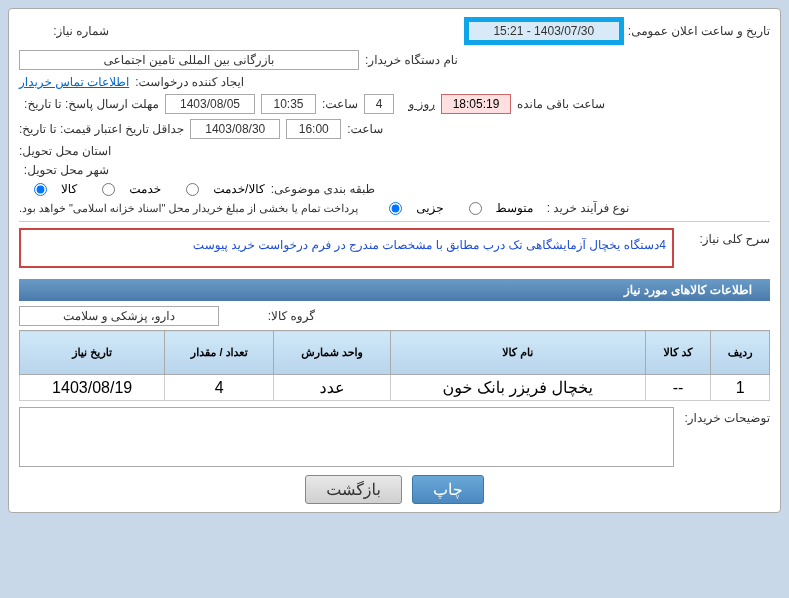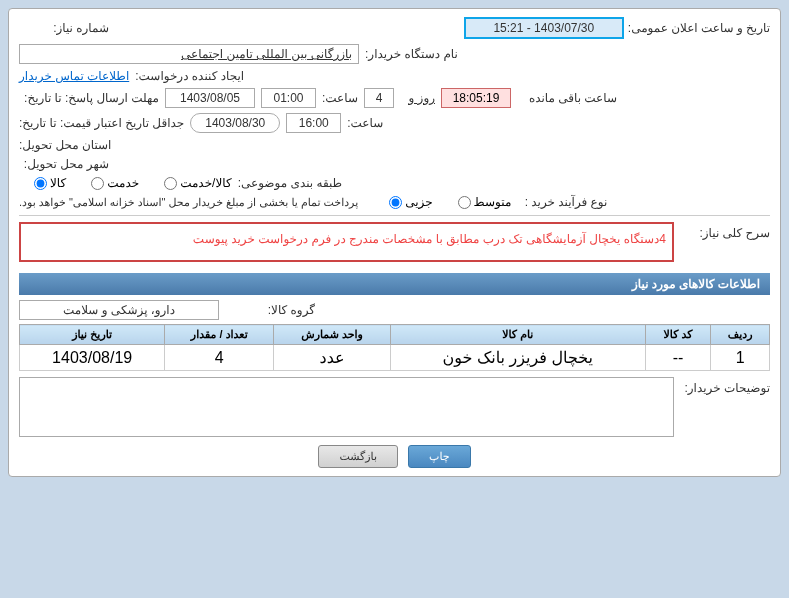--- a/index.html
+++ b/index.html
@@ -37,37 +37,37 @@
       gap: 6px;
     }
     .label {
       color: #333;
       font-size: 12px;
       white-space: nowrap;
       min-width: 90px;
       text-align: right;
     }
     .label-left {
-      text-align: right;
+      text-align: left;
     }
     .value-box {
       background: #fff;
       border: 1px solid #aaa;
       padding: 2px 6px;
       min-width: 80px;
       font-size: 12px;
       color: #333;
       text-align: center;
     }
     .value-box-wide {
       min-width: 200px;
     }
     .value-box-blue {
       background: #d8eaf8;
-      border: 2px solid #0ea5e9;
+      border: 5px solid #0ea5e9;
       padding: 2px 6px;
       font-size: 12px;
       color: #333;
       text-align: center;
     }
     .link-blue {
       color: #0066cc;
       text-decoration: underline;
       cursor: pointer;
       font-size: 12px;
@@ -79,47 +79,47 @@
     }
     .section-divider {
       border-top: 1px solid #ccc;
       margin: 6px 0;
     }
     .desc-box {
       border: 2px solid #cc4444;
       padding: 6px;
       margin-bottom: 6px;
       font-size: 12px;
-      color: #ef4444;
+      color: #1d4ed8;
       line-height: 1.6;
       text-align: right;
     }
     .subheader {
       background: linear-gradient(to bottom, #6a9cc8, #4a7aaa);
       color: #fff;
-      padding: 4px 10px;
+      padding: 4px 18px;
       font-size: 12px;
       font-weight: bold;
       margin: 5px 0;
     }
     .group-row {
       display: flex;
       align-items: center;
       gap: 6px;
       margin-bottom: 4px;
     }
     .table-container {
       width: 100%;
       border-collapse: collapse;
       margin-bottom: 6px;
     }
     .table-container th {
       background: linear-gradient(to bottom, #d0e8f8, #b8d4ec);
       border: 1px solid #aaa;
-      padding: 3px 6px;
+      padding: 15px 6px;
       text-align: center;
       font-size: 11px;
       font-weight: bold;
     }
     .table-container td {
       border: 1px solid #ccc;
       padding: 3px 6px;
       text-align: center;
       font-size: 16px;
       background: #fff;
@@ -134,21 +134,21 @@
       padding: 4px;
     }
     .footer-buttons {
       display: flex;
       justify-content: center;
       gap: 10px;
       margin-top: 8px;
     }
     .btn {
       padding: 4px 20px;
-      font-size: 11px;
+      font-size: 16px;
       font-family: Tahoma, Arial, sans-serif;
       cursor: pointer;
       border-radius: 3px;
       border: 1px solid #888;
     }
     .btn-gray {
       background: linear-gradient(to bottom, #e8e8e8, #d0d0d0);
       color: #333;
     }
     .btn-blue {
@@ -159,21 +159,21 @@
     }
     .radio-group {
       display: flex;
       align-items: center;
       gap: 10px;
       direction: rtl;
     }
     .radio-item {
       display: flex;
       align-items: center;
-      gap: 3px;
+      gap: 14px;
       padding-left: 15px;
     }
     .time-box {
       background: #d8eaf8;
       border: 1px solid #7ab;
       padding: 2px 5px;
       font-size: 12px;
       min-width: 60px;
       text-align: center;
     }
@@ -192,44 +192,44 @@
           <span class="label">تاریخ و ساعت اعلان عمومی:</span>
           <div class="value-box value-box-blue" style="min-width:160px;">1403/07/30 - 15:21</div>
         </div>
         <div class="row-flex">
           <span class="label">شماره نیاز:</span>
         </div>
       </div>
 
       <div class="info-row" style="justify-content: flex-end;">
         <span class="label">نام دستگاه خریدار:</span>
-        <div class="value-box value-box-wide" style="min-width:340px; text-align:right;text-decoration:underline;">بازرگانی بین المللی تامین اجتماعی</div>
+        <div class="value-box value-box-wide" style="min-width:340px; text-align:center;">بازرگانی بین المللی تامین اجتماعی</div>
       </div>
 
       <div class="info-row" style="justify-content: flex-end;">
         <span class="label">ایجاد کننده درخواست:</span>
         <span class="link-blue">اطلاعات تماس خریدار</span>
       </div>
 
       <div class="info-row" style="justify-content: flex-end;">
         <span class="label label-left" style="min-width:100px;">ساعت باقی مانده</span>
         <div class="time-box" style="background:#ffe0e0; border-color:#cc6666; min-width:70px;">18:05:19</div>
         <span class="label" style="min-width:35px;text-decoration:underline;">روز و</span>
         <div class="value-box" style="min-width:30px;">4</div>
         <span class="label" style="min-width:35px;">ساعت:</span>
-        <div class="value-box" style="min-width:55px;">01:00</div>
+        <div class="value-box" style="min-width:55px;">10:35</div>
         <div class="value-box" style="min-width:90px;">1403/08/05</div>
         <span class="label" style="min-width:140px;">مهلت ارسال پاسخ: تا تاریخ:</span>
       </div>
 
       <div class="info-row" style="justify-content: flex-end;">
         <span style="min-width:100px;"></span>
         <span class="label" style="min-width:35px;">ساعت:</span>
         <div class="value-box" style="min-width:55px;">16:00</div>
-        <div class="value-box" style="min-width:90px;border-radius:10px;">1403/08/30</div>
+        <div class="value-box" style="min-width:90px;">1403/08/30</div>
         <span class="label" style="min-width:160px;">جداقل تاریخ اعتبار قیمت: تا تاریخ:</span>
       </div>
 
       <div class="info-row" style="justify-content: flex-end;">
         <span class="label">استان محل تحویل:</span>
       </div>
 
       <div class="info-row" style="justify-content: flex-end;">
         <span class="label">شهر محل تحویل:</span>
       </div>

